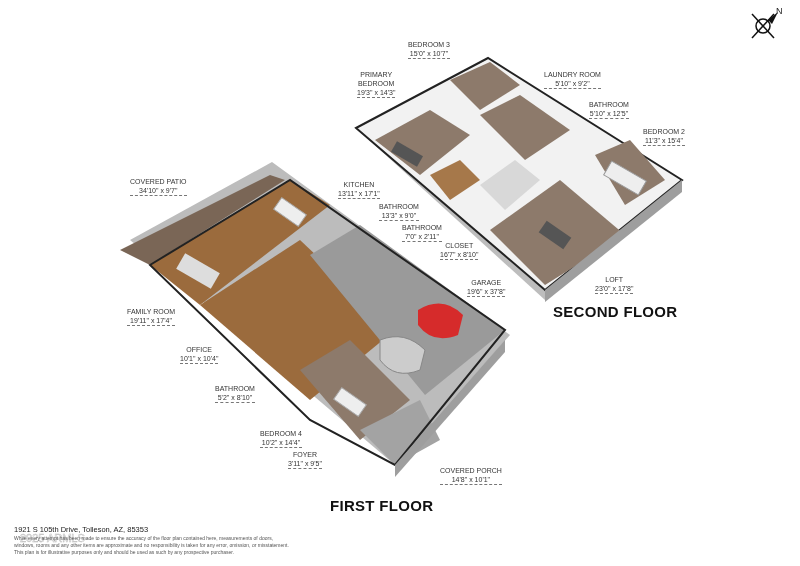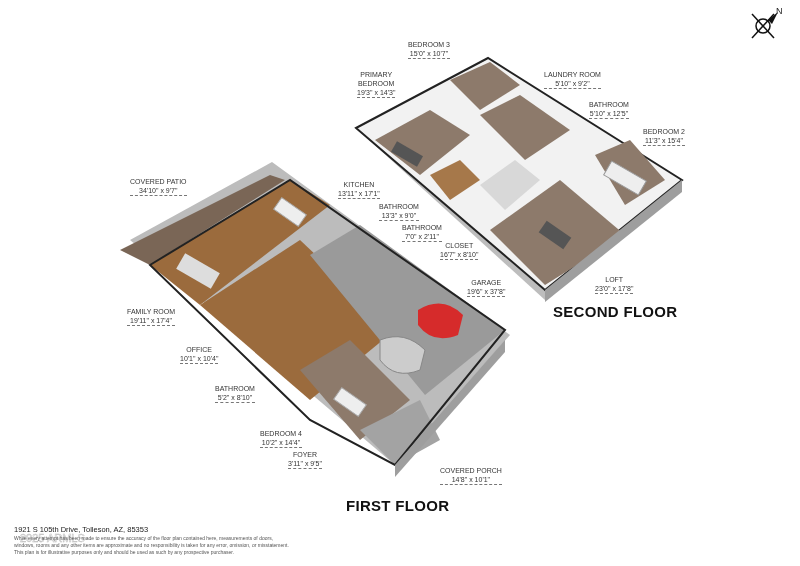--- a/index.html
+++ b/index.html
@@ -75,21 +75,21 @@
 
 <div class="lbl" style="left:130px;top:177px;"><span>COVERED PATIO</span><span class="dim">34'10" x 9'7"</span></div>
 <div class="lbl" style="left:338px;top:180px;"><span>KITCHEN</span><span class="dim">13'11" x 17'1"</span></div>
 <div class="lbl" style="left:127px;top:307px;"><span>FAMILY ROOM</span><span class="dim">19'11" x 17'4"</span></div>
 <div class="lbl" style="left:180px;top:345px;"><span>OFFICE</span><span class="dim">10'1" x 10'4"</span></div>
 <div class="lbl" style="left:215px;top:384px;"><span>BATHROOM</span><span class="dim">5'2" x 8'10"</span></div>
 <div class="lbl" style="left:260px;top:429px;"><span>BEDROOM 4</span><span class="dim">10'2" x 14'4"</span></div>
 <div class="lbl" style="left:288px;top:450px;"><span>FOYER</span><span class="dim">3'11" x 9'5"</span></div>
 <div class="lbl" style="left:467px;top:278px;"><span>GARAGE</span><span class="dim">19'6" x 37'8"</span></div>
 <div class="lbl" style="left:440px;top:466px;"><span>COVERED PORCH</span><span class="dim">14'8" x 10'1"</span></div>
-<div class="floor-title" style="left:346px;top:497px;">FIRST FLOOR</div>
+<div class="floor-title" style="left:330px;top:497px;">FIRST FLOOR</div>
 
 <div class="wm">2025 ARMLS</div>
 <div class="addr">1921 S 105th Drive, Tolleson, AZ, 85353</div>
 <div class="disc">
   <div>While every attempt has been made to ensure the accuracy of the floor plan contained here, measurements of doors,</div>
   <div>windows, rooms and any other items are approximate and no responsibility is taken for any error, omission, or misstatement.</div>
   <div>This plan is for illustrative purposes only and should be used as such by any prospective purchaser.</div>
 </div>
 
 </body></html>

